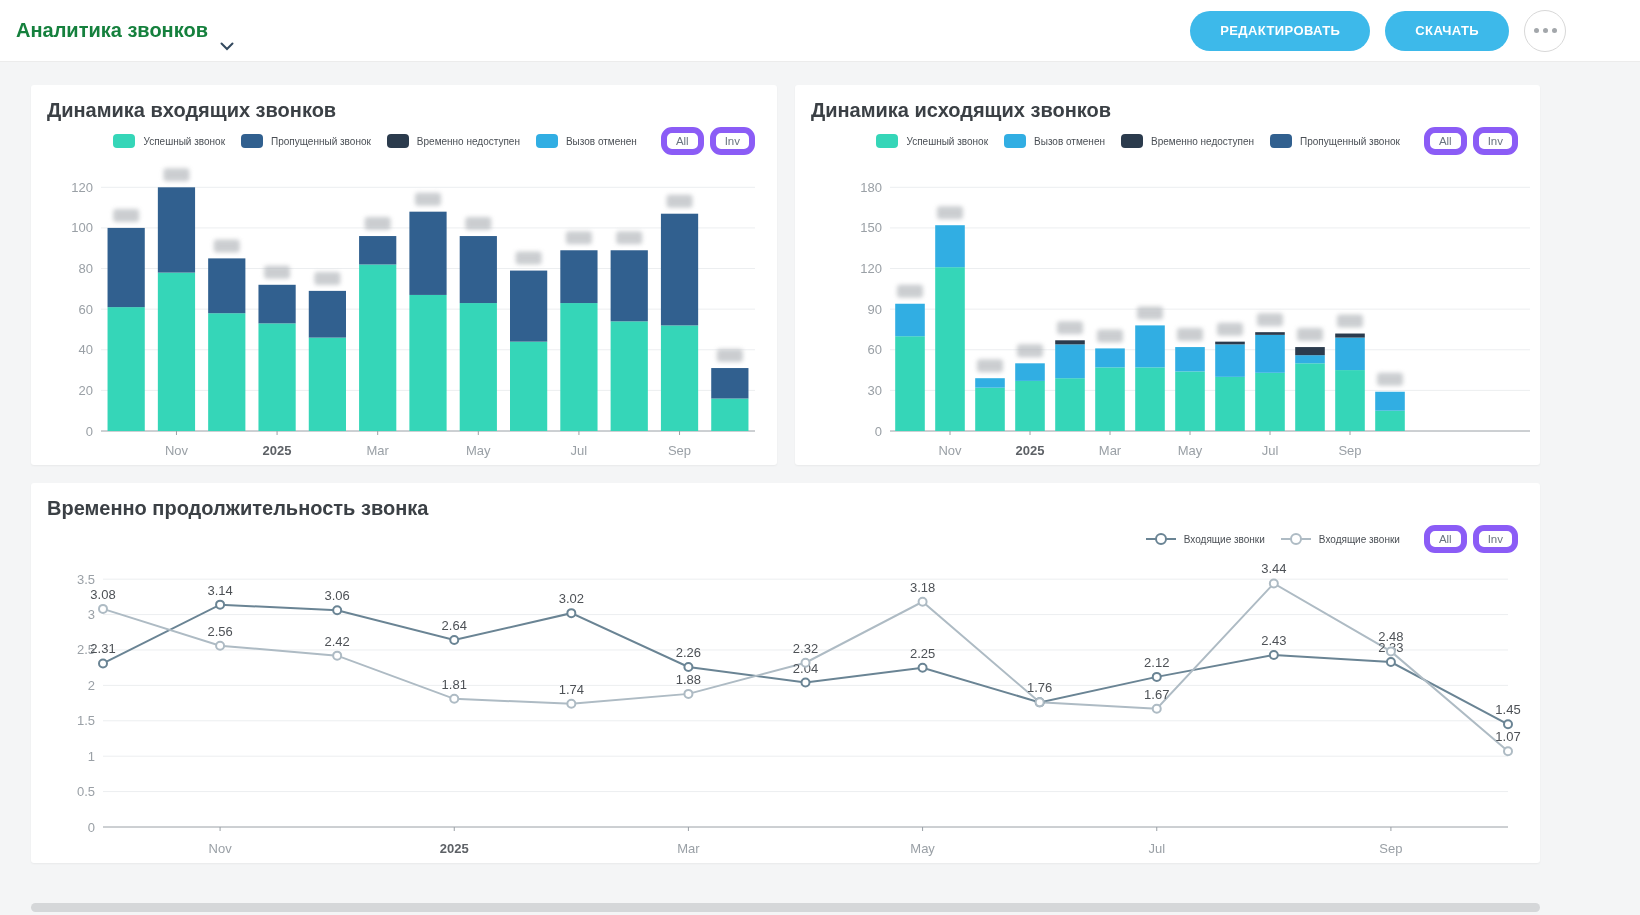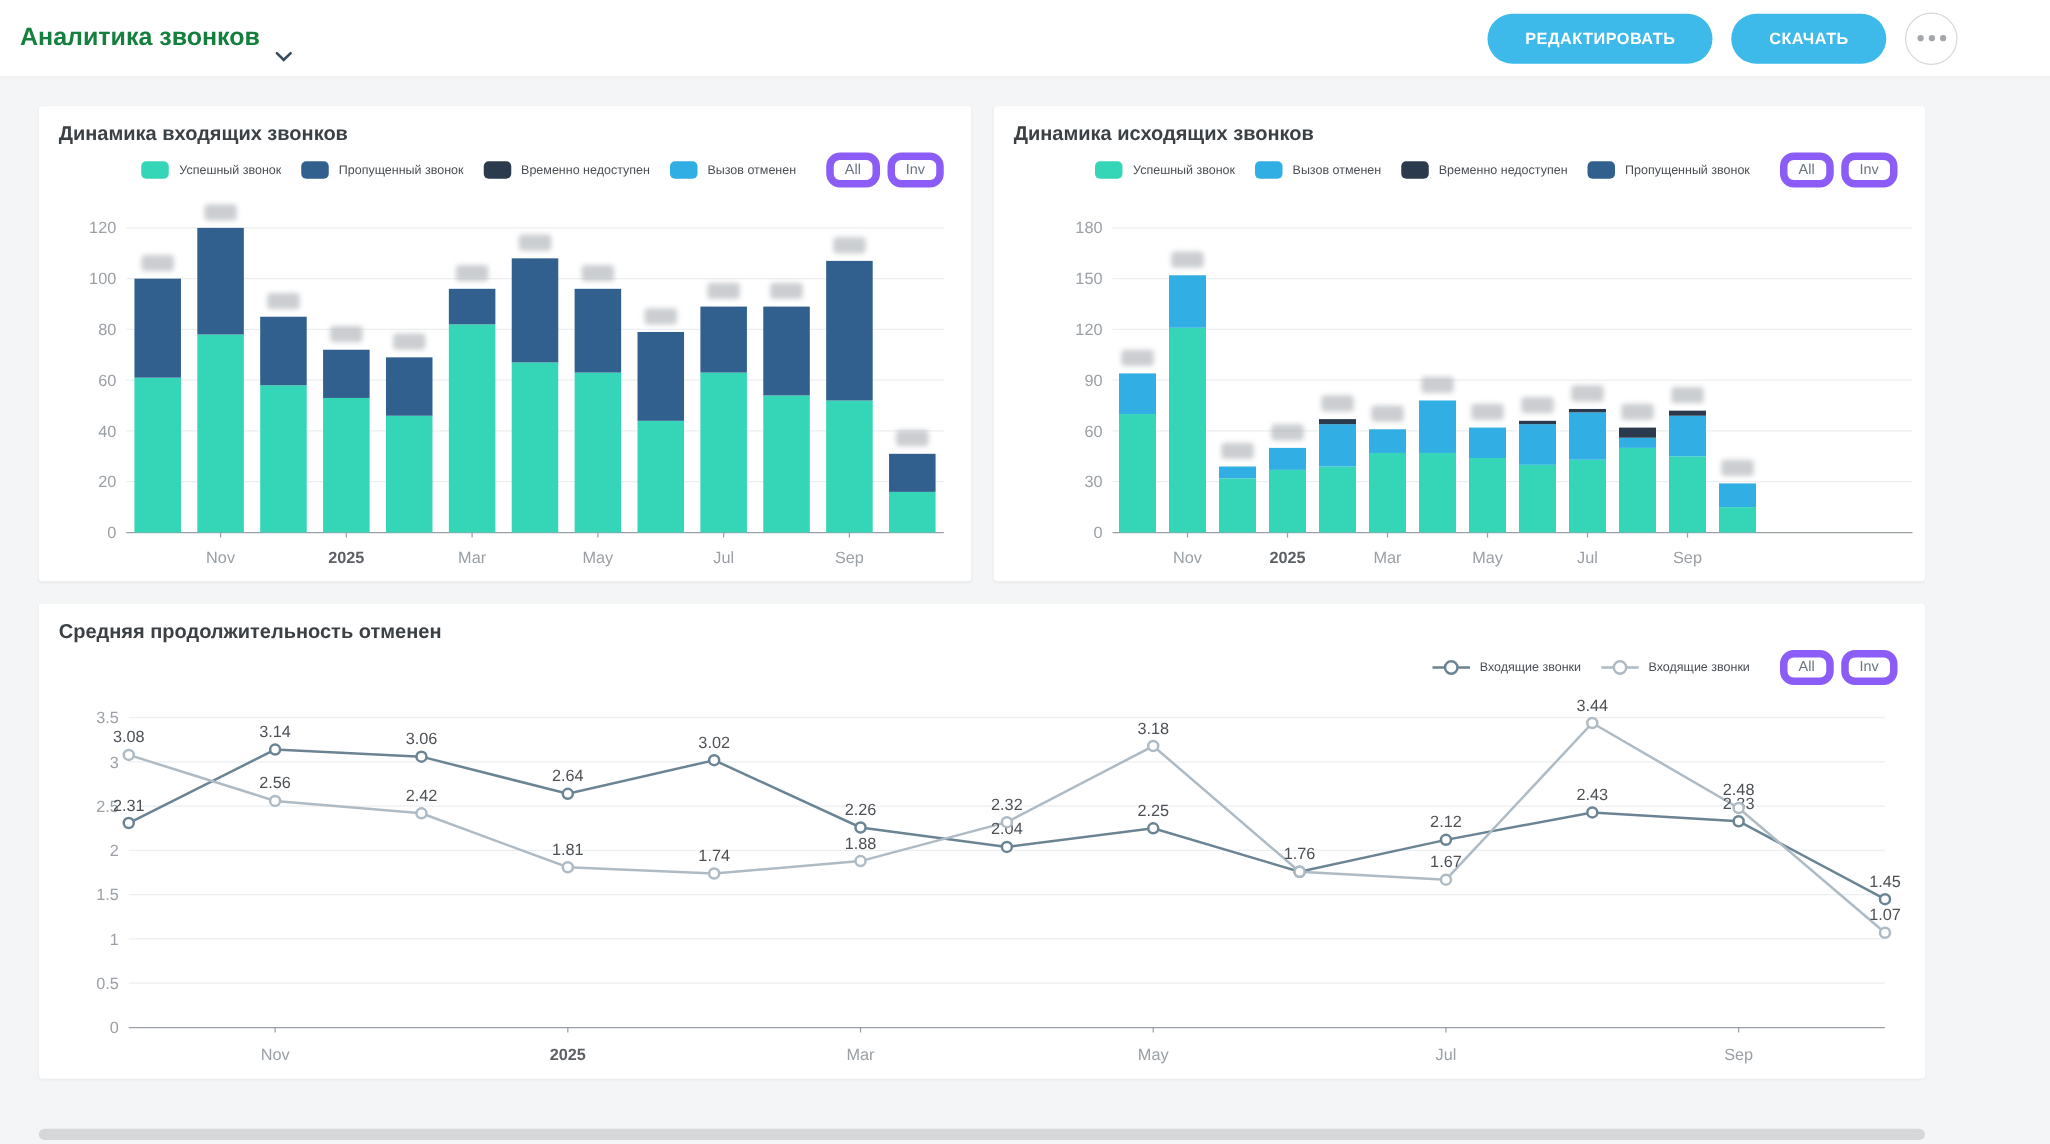--- a/index.html
+++ b/index.html
@@ -13,21 +13,21 @@
   .pill{background:#3db9ea;color:#fff;border:none;border-radius:20px;height:40px;padding:0 30px;font-weight:bold;font-size:13px;letter-spacing:.4px;font-family:inherit;cursor:pointer;}
   .more{width:42px;height:42px;border-radius:50%;background:#fff;border:1px solid #d8d8d8;display:flex;align-items:center;justify-content:center;gap:4px;cursor:pointer;box-sizing:border-box;}
   .more i{width:5px;height:5px;border-radius:50%;background:#a3a7ab;display:block;}
   
   .main{padding:23px 31px 0;}
   .row{display:flex;gap:18px;}
   .card{background:#fff;border-radius:3px;box-shadow:0 1px 2px rgba(0,0,0,.05);box-sizing:border-box;}
   .c1{width:746px;height:380px;}
   .c2{width:745px;height:380px;}
   .c3{width:1509px;height:380px;margin-top:18px;}
-  .card-title{font-size:16px;font-weight:bold;color:#3b4045;padding:14px 16px 0;}
+  .card-title{font-size:20px;font-weight:bold;color:#3b4045;padding:14px 16px 0;}
   .legend-row{display:flex;align-items:center;justify-content:flex-end;gap:16px;padding:7px 22px 0 16px;height:24px;}
   .leg-items{display:flex;align-items:center;gap:16px;}
   .leg-item{display:flex;align-items:center;gap:8px;font-size:10px;color:#4a4f55;cursor:pointer;}
   .swatch{width:22px;height:14px;border-radius:4px;display:inline-block;}
   .allinv{display:flex;gap:6px;margin-left:8px;}
   .pill-sm{border:6px solid #8b5cf6;border-radius:11px;padding:2px 9px;font-size:11.5px;color:#6a7581;background:#fff;font-family:inherit;cursor:pointer;}
   .lineicon{display:inline-block;width:30px;height:2px;position:relative;}
   .ring{position:absolute;left:50%;top:50%;transform:translate(-50%,-50%);width:8px;height:8px;border:2px solid;border-radius:50%;background:#fff;display:block;box-sizing:content-box;}
   .ax{fill:#9aa0a6;font-size:13px;}
   .ax.bold{fill:#5d6166;font-weight:bold;}
@@ -257,21 +257,21 @@
           <rect x="542" y="161.52307692307693" width="26" height="13" rx="3" fill="#a9adb2" opacity="0.6" filter="url(#outgoing-blur)"></rect>
           <line x1="555" y1="278" x2="555" y2="282" stroke="#9aa0a6"></line>
           <text x="555" y="302" text-anchor="middle" class="ax">Sep</text>
           <rect x="580.2" y="257.69230769230774" width="29.6" height="20.307692307692264" fill="#35d6b8"></rect>
           <rect x="580.2" y="238.73846153846154" width="29.6" height="18.9538461538462" fill="#31aee3"></rect>
           <rect x="582" y="219.73846153846154" width="26" height="13" rx="3" fill="#a9adb2" opacity="0.6" filter="url(#outgoing-blur)"></rect>
         </svg>
     </div>
   </div>
   <div class="card c3">
-    <div class="card-title">Средняя продолжительность отменен</div>
+    <div class="card-title">Временно продолжительность звонка</div>
     <div class="legend-row">
       <span class="leg-items">
           <span class="leg-item">
             <span class="lineicon" style="background: rgb(106, 132, 148);">
               <span class="ring" style="border-color: rgb(106, 132, 148);"></span>
             </span>
             <span>Входящие звонки</span>
           </span>
           <span class="leg-item">
             <span class="lineicon" style="background: rgb(174, 187, 196);">

